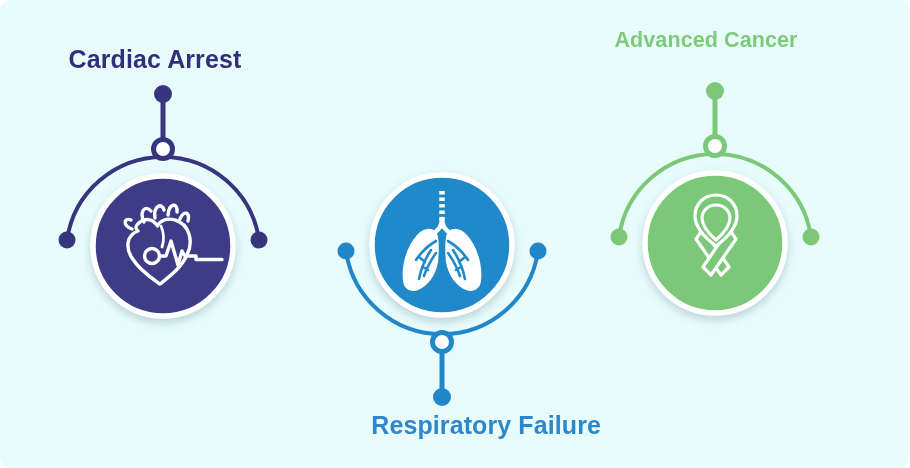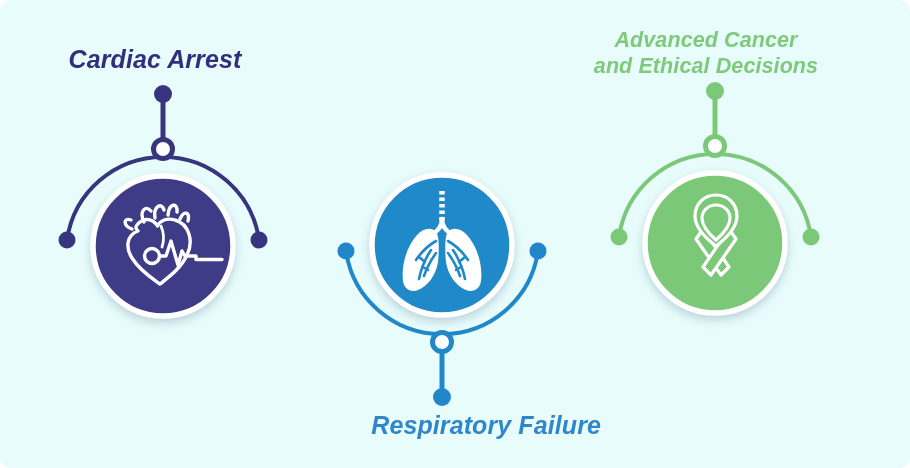--- a/index.html
+++ b/index.html
@@ -4,21 +4,20 @@
 <style>
   html, body { margin: 0; padding: 0; background: #ffffff; }
   .canvas {
     position: relative;
     width: 910px;
     height: 468px;
     background: #e8fcfc;
     border-radius: 10px;
     overflow: hidden;
     font-family: "Liberation Sans", sans-serif;
-    font-style: italic;
   }
   .group { position: absolute; width: 220px; height: 335px; }
   .group svg { position: absolute; left: 0; top: 0; overflow: visible; }
 
   .item-label {
     position: absolute;
     font-weight: 700;
     text-align: center;
     color: var(--text);
     letter-spacing: 0.1px;
@@ -111,21 +110,20 @@
       </g>
     </svg>
     <div class="item-label">
       <span>Respiratory Failure</span>
     </div>
   </div>
 
   <div class="group group3" style="--accent: #7bc879; --fill: #7bc879; --text: #7dca7a;">
     <div class="item-label">
       <span>Advanced Cancer</span><br>
-      <span>and Ethical Decisions</span>
     </div>
     <svg width="220" height="335" viewBox="0 0 220 335">
       <circle class="stem-dot" cx="110" cy="16" r="9"></circle>
       <line class="stem-line" x1="110" y1="16" x2="110" y2="68"></line>
       <path class="orbit-arc" d="M 14 162 A 97 97 0 0 1 206 162"></path>
       <circle class="orbit-dot" cx="14" cy="162" r="8.5"></circle>
       <circle class="orbit-dot" cx="206" cy="162" r="8.5"></circle>
       <circle class="anchor-ring" cx="110" cy="71" r="9.5"></circle>
       <circle class="topic-circle" cx="110" cy="168" r="70"></circle>
       <g transform="translate(79,114)">

